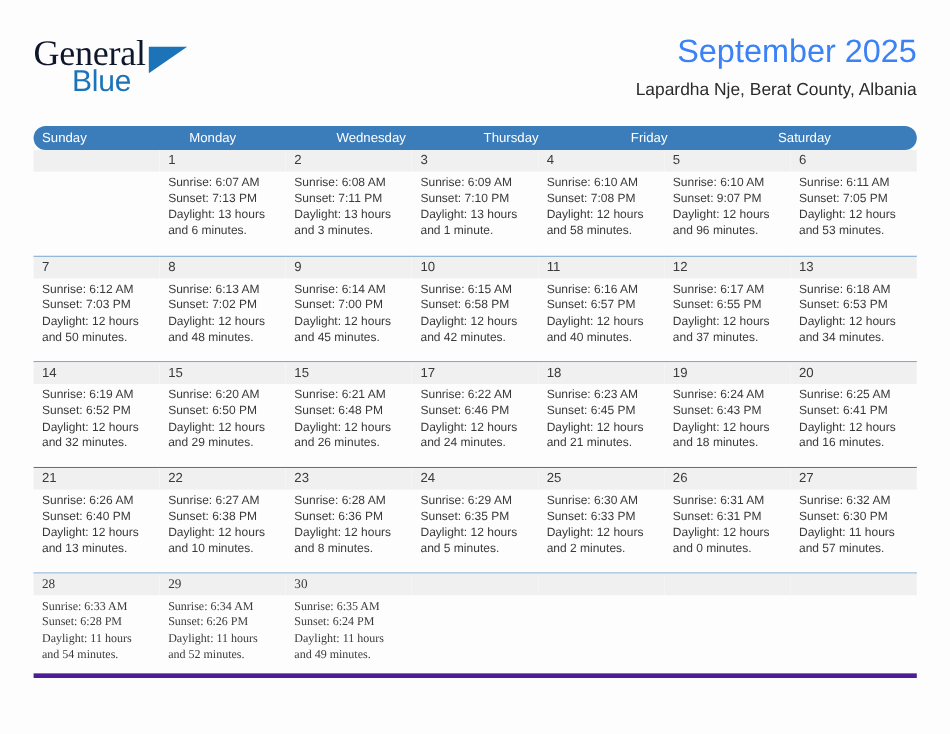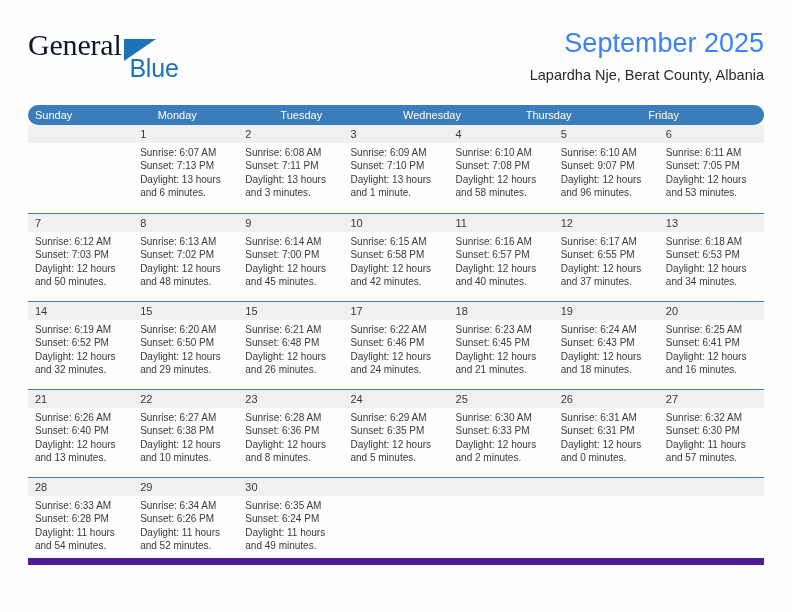--- a/index.html
+++ b/index.html
@@ -44,21 +44,20 @@
     font-family: Liberation Serif, serif;
   }
   .logo-blue {
     font-size: 25px;
     color: #1c73b8;
     letter-spacing: -0.2px;
     line-height: 24px;
     margin-left: 32px;
     display: block;
     margin-top: -3px;
-    text-align: center;
   }
   .logo-tri {
     position: absolute;
     left: 96px;
     top: 7px;
     width: 0;
     height: 0;
     border-left: 32px solid #1c73b8;
     border-bottom: 22px solid transparent;
   }
@@ -110,21 +109,22 @@
   .week {
     display: flex;
     border-top: 1px solid #3b7cba;
     height: 88px;
     box-sizing: border-box;
   }
   .week.first {
     border-top: none;
   }
   .week.last {
-    border-bottom: 7px solid #4c1d95;
+    border-bottom: 4px solid #4c1d95;
+    font-family: Liberation Serif, serif;
   }
   .day {
     flex: 1 1 0;
     box-sizing: border-box;
     position: relative;
     background: #fdfdfd;
     min-width: 0;
   }
   .daynum-band {
     background: #f0f0f0;
@@ -164,24 +164,24 @@
       <div class="cal-title">September 2025</div>
       <div class="cal-subtitle">Lapardha Nje, Berat County, Albania</div>
     </div>
 
   </div>
 
   <div class="calendar">
     <div class="weekdays">
         <div class="weekday">Sunday</div>
         <div class="weekday">Monday</div>
-        <div class="weekday">Tuesday</div>
         <div class="weekday">Wednesday</div>
         <div class="weekday">Thursday</div>
         <div class="weekday">Friday</div>
+        <div class="weekday">Saturday</div>
       </div>
     <div id="weeks-container">
         <div class="week first">
           <div class="day">
             <div class="daynum-band"></div>
             <div class="daylines"></div>
           </div>
           <div class="day">
             <div class="daynum-band">1</div>
             <div class="daylines">

